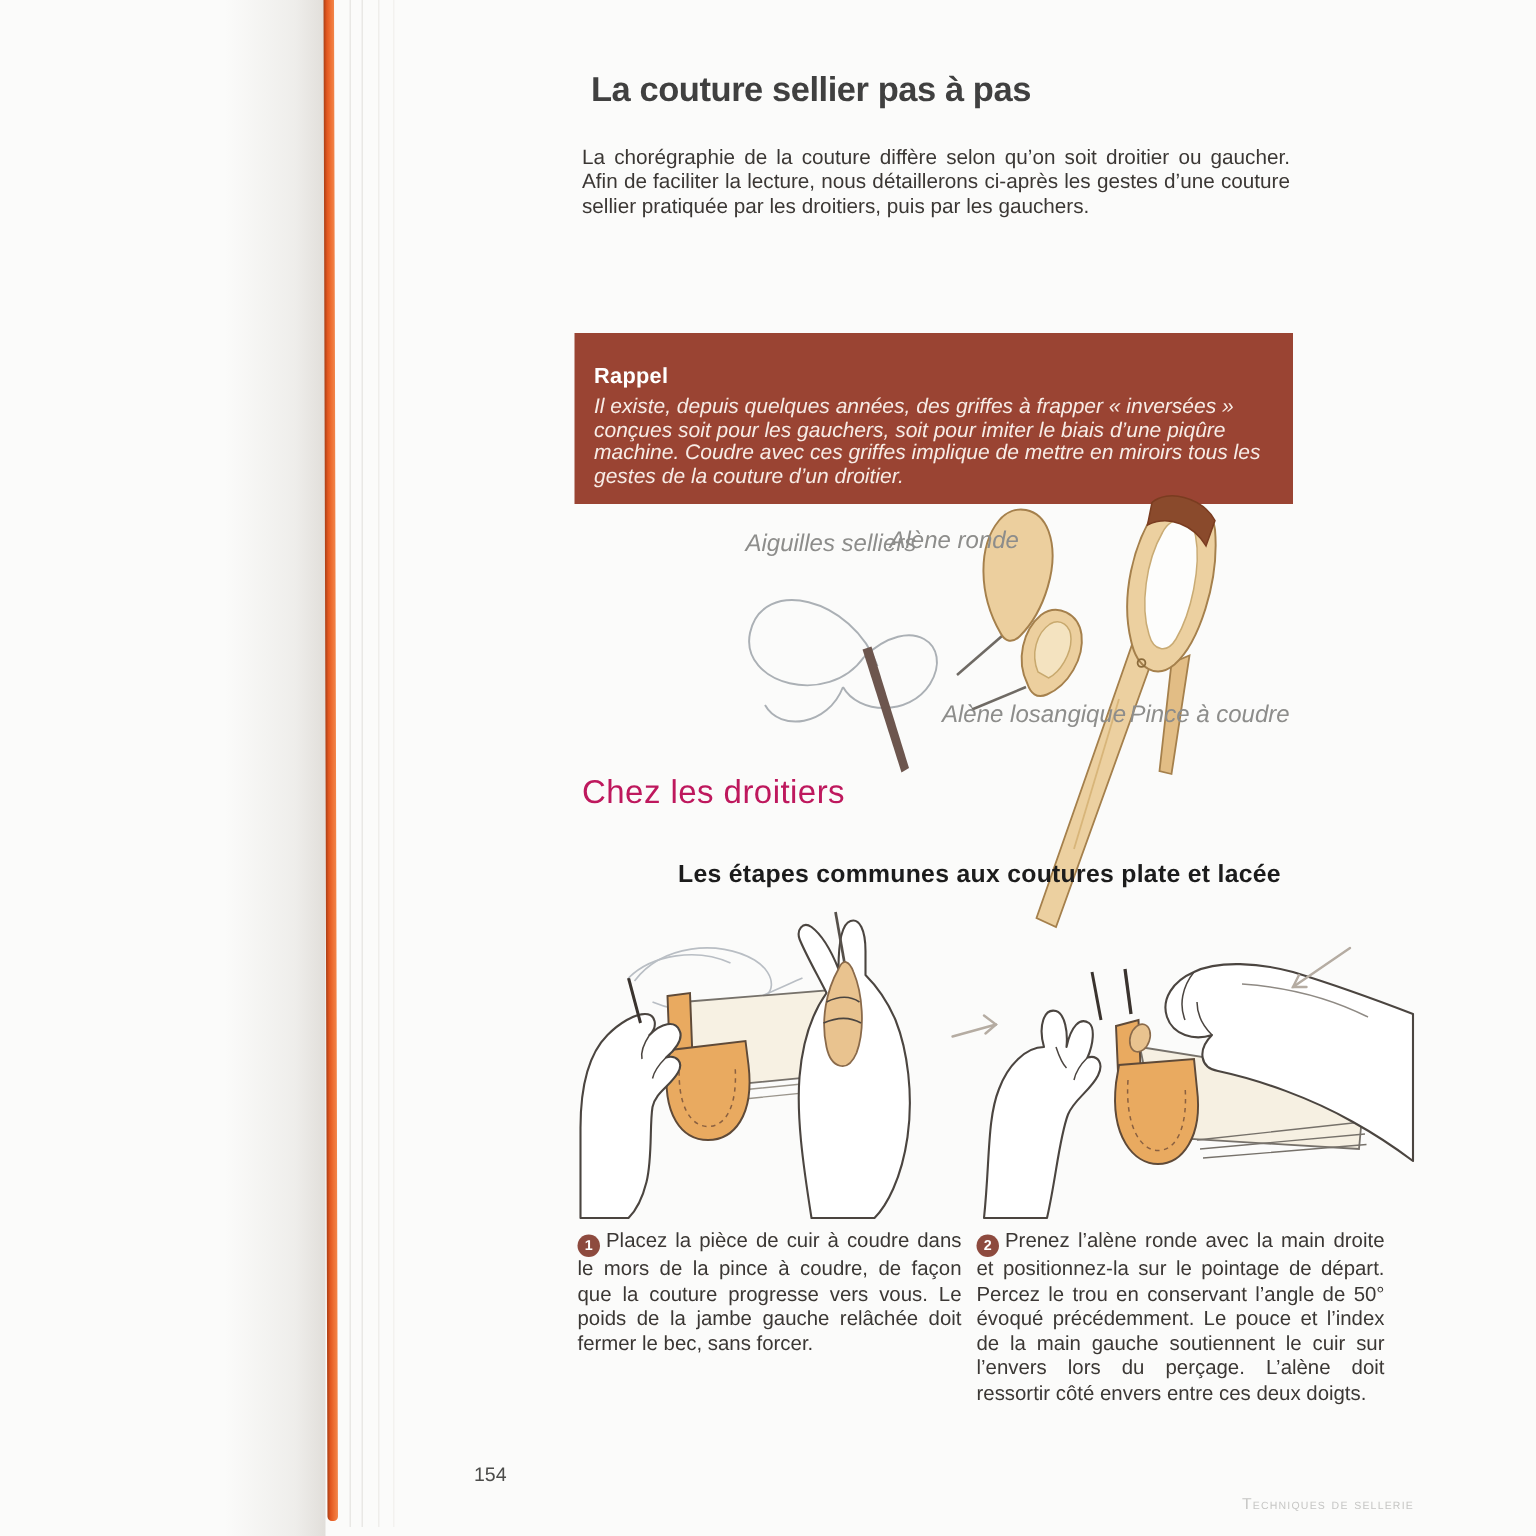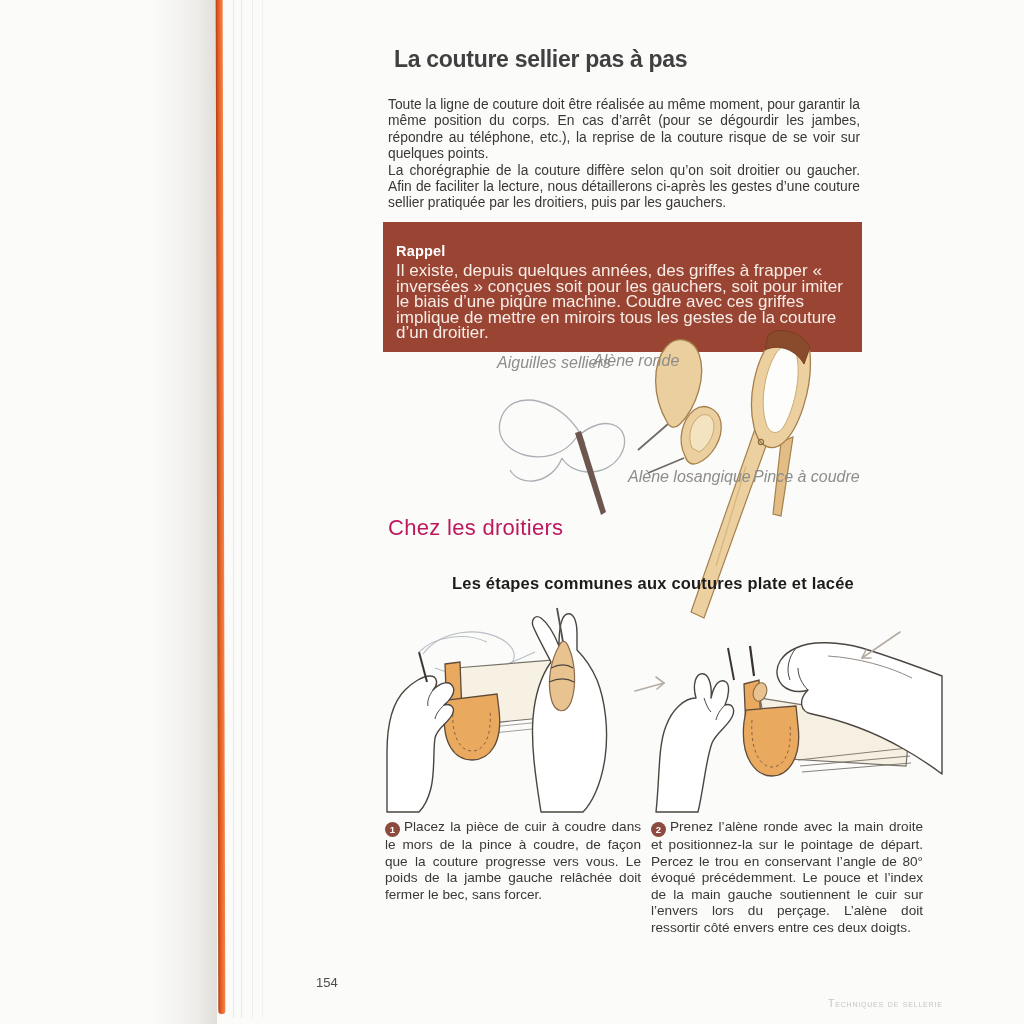--- a/index.html
+++ b/index.html
@@ -21,21 +21,21 @@
   .pe1{left:233px}.pe2{left:241px}.pe3{left:252px;background:#efeeeb}.pe4{left:262px;background:#f3f2ef}
 
   
   .title{left:394px;top:46px;font-size:23px;font-weight:700;color:#404040;letter-spacing:-.3px;}
   .intro{left:388px;top:97px;width:472px;font-size:13.8px;line-height:16.4px;color:#3b3734;text-align:justify;}
   .intro p{margin:0;}
 
   .rappel{left:383px;top:222px;width:453px;background:#9a4433;color:#f7ece6;
     padding:9px 13px 11px 13px;}
   .rappel .rt{font-size:14.5px;font-weight:700;letter-spacing:.2px;color:#ffffff;margin-top:12px;}
-  .rappel .rb{font-size:17px;line-height:15.6px;margin-top:4px;}
+  .rappel .rb{font-size:14px;line-height:15.6px;margin-top:4px;font-style:italic;}
 
   
   .tools-fig{left:380px;top:326px;width:482px;height:302px;}
   .fig-label{position:absolute;font-size:16px;font-style:italic;color:#8d8d8b;white-space:nowrap;}
   .fig-caption{position:absolute;left:5px;top:105px;width:122px;font-size:11.5px;font-style:italic;color:#8d8d8b;line-height:15px;}
 
   .sec-heading{left:388px;top:515px;font-size:22px;font-weight:400;color:#be185d;letter-spacing:.3px;}
   .sub-heading{left:398px;top:574px;width:510px;text-align:center;font-size:16.5px;font-weight:700;color:#1c1c1c;letter-spacing:.2px;}
 
   
@@ -57,21 +57,20 @@
 <div class="abs left-shade"></div>
 <div class="abs page-edge pe1"></div>
 <div class="abs page-edge pe2"></div>
 <div class="abs page-edge pe3"></div>
 <div class="abs page-edge pe4"></div>
 <div class="abs orange-stripe"></div>
 
 <h1 class="abs title" style="margin:0">La couture sellier pas à pas</h1>
 
 <div class="abs intro">
-  <p>Toute la ligne de couture doit être réalisée au même moment, pour garantir la même position du corps. En cas d’arrêt (pour se dégourdir les jambes, répondre au téléphone, etc.), la reprise de la couture risque de se voir sur quelques points.</p>
   <p>La chorégraphie de la couture diffère selon qu’on soit droitier ou gaucher. Afin de faciliter la lecture, nous détaillerons ci-après les gestes d’une couture sellier pratiquée par les droitiers, puis par les gauchers.</p>
 </div>
 
 <div class="abs rappel">
   <div class="rt">Rappel</div>
   <div class="rb">Il existe, depuis quelques années, des griffes à frapper « inversées » conçues soit pour les gauchers, soit pour imiter le biais d’une piqûre machine. Coudre avec ces griffes implique de mettre en miroirs tous les gestes de la couture d’un droitier.</div>
 </div>
 
 <div class="abs tools-fig">
   <svg width="482" height="302" viewBox="0 0 482 302" style="left:0;top:0">
@@ -185,17 +184,17 @@
   <g stroke="#b5aca2" stroke-width="1.6" fill="none" stroke-linecap="round">
     <line x1="252" y1="26" x2="214" y2="52"></line>
     <path d="M223,52 L214,52 L218,44"></path>
   </g>
 </svg>
 
 <div class="abs step step1">
   <span class="badge">1</span><span>Placez la pièce de cuir à coudre dans le mors de la pince à coudre, de façon que la couture progresse vers vous. Le poids de la jambe gauche relâchée doit fermer le bec, sans forcer.</span>
 </div>
 <div class="abs step step2">
-  <span class="badge">2</span><span>Prenez l’alène ronde avec la main droite et positionnez-la sur le pointage de départ. Percez le trou en conservant l’angle de 80° évoqué précédemment. Le pouce et l’index de la main gauche soutiennent le cuir sur l’envers lors du perçage. L’alène doit ressortir côté envers entre ces deux doigts.</span>
+  <span class="badge">2</span><span>Prenez l’alène ronde avec la main droite et positionnez-la sur le pointage de départ. Percez le trou en conservant l’angle de 50° évoqué précédemment. Le pouce et l’index de la main gauche soutiennent le cuir sur l’envers lors du perçage. L’alène doit ressortir côté envers entre ces deux doigts.</span>
 </div>
 
 <div class="abs pageno">154</div>
 <div class="abs footer">Techniques de sellerie</div>
 
 </body></html>

